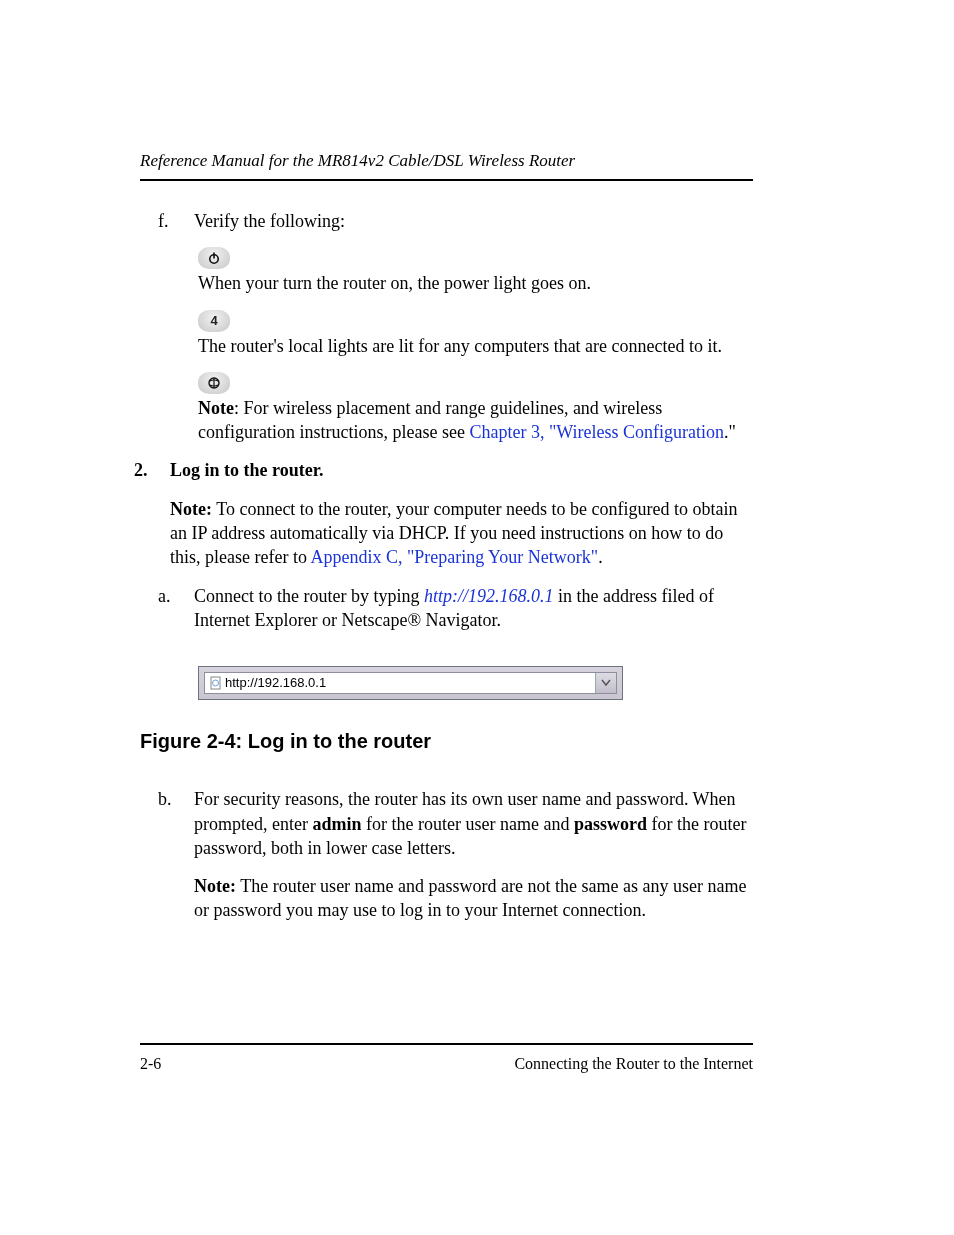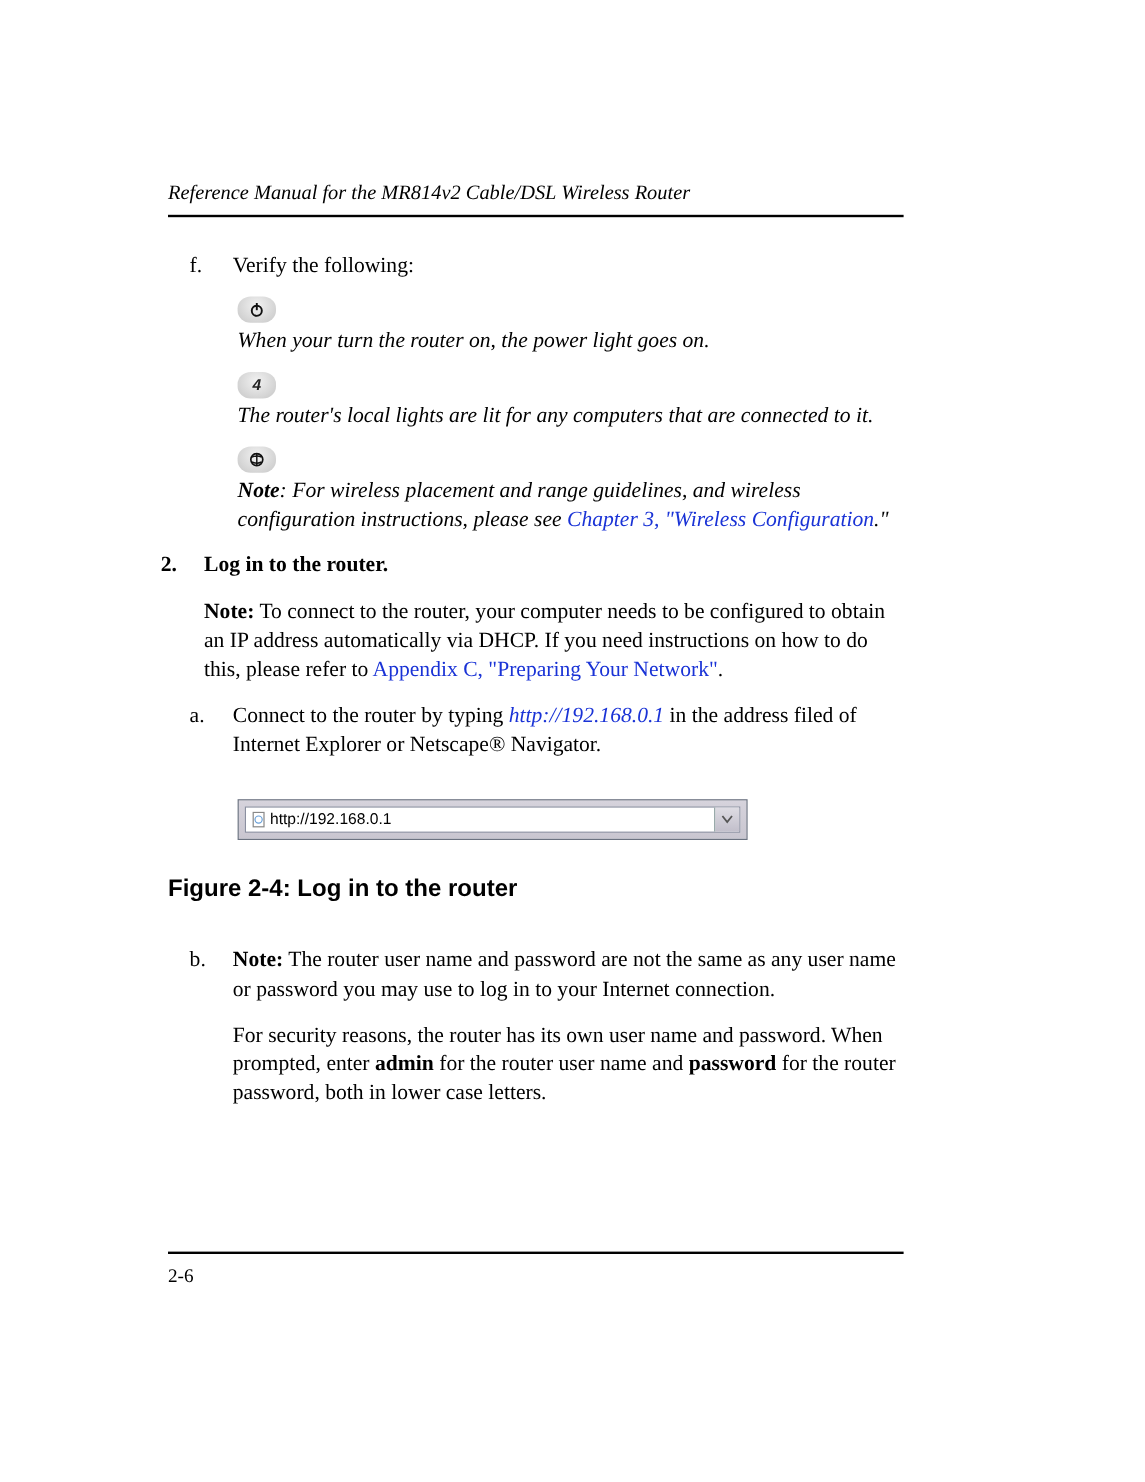--- a/index.html
+++ b/index.html
@@ -36,21 +36,21 @@
     width: 36px;
     flex: 0 0 36px;
   }
   .marker.num {
     font-weight: bold;
   }
   .body {
     flex: 1;
   }
   .indent1 { margin-left: 18px; }
-  .indent-sub { margin-left: 58px; font-style: italic; }
+  .indent-sub { margin-left: 58px; }
   .para { margin-bottom: 14px; }
   .bold { font-weight: bold; }
   .link { color: #1a33d6; font-style: italic; }
   .link-plain { color: #1a33d6; }
   .icon-pill {
     width: 32px;
     height: 22px;
     border-radius: 11px / 10px;
     background: radial-gradient(ellipse at 50% 35%, #f2f2f2 0%, #cfcfcf 80%, #b9b9b9 100%);
     display: flex;
@@ -194,28 +194,29 @@
       </div>
     </div>
   </div>
 
   <div class="fig-caption">Figure 2-4:  Log in to the router</div>
 
   <div class="list-row indent1">
     <div class="marker">b.</div>
     <div class="body">
       <div class="para">
+        <span>For security reasons, the router has its own user name and password. When prompted, enter </span><span class="bold">admin</span><span>  for the router user name and </span><span class="bold">password</span><span> for the router password, both in lower case letters.</span>
+      </div>
+      <div class="para">
         <span class="bold">Note:</span><span> The router user name and password are not the same as any user name or password you may use to log in to your Internet connection.</span>
-      </div>
-      <div class="para">
-        <span>For security reasons, the router has its own user name and password. When prompted, enter </span><span class="bold">admin</span><span>  for the router user name and </span><span class="bold">password</span><span> for the router password, both in lower case letters.</span>
       </div>
     </div>
   </div>
 
   <div class="footer">
     <hr class="rule">
     <div class="footer-row">
       <span>2-6</span>
+      <span>Connecting the Router to the Internet</span>
     </div>
   </div>
 
 </div>
 
 </body></html>

